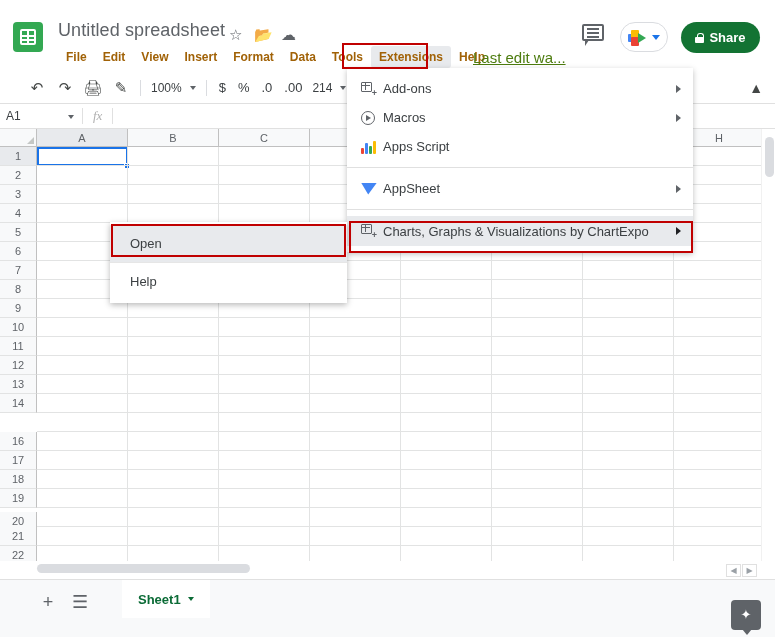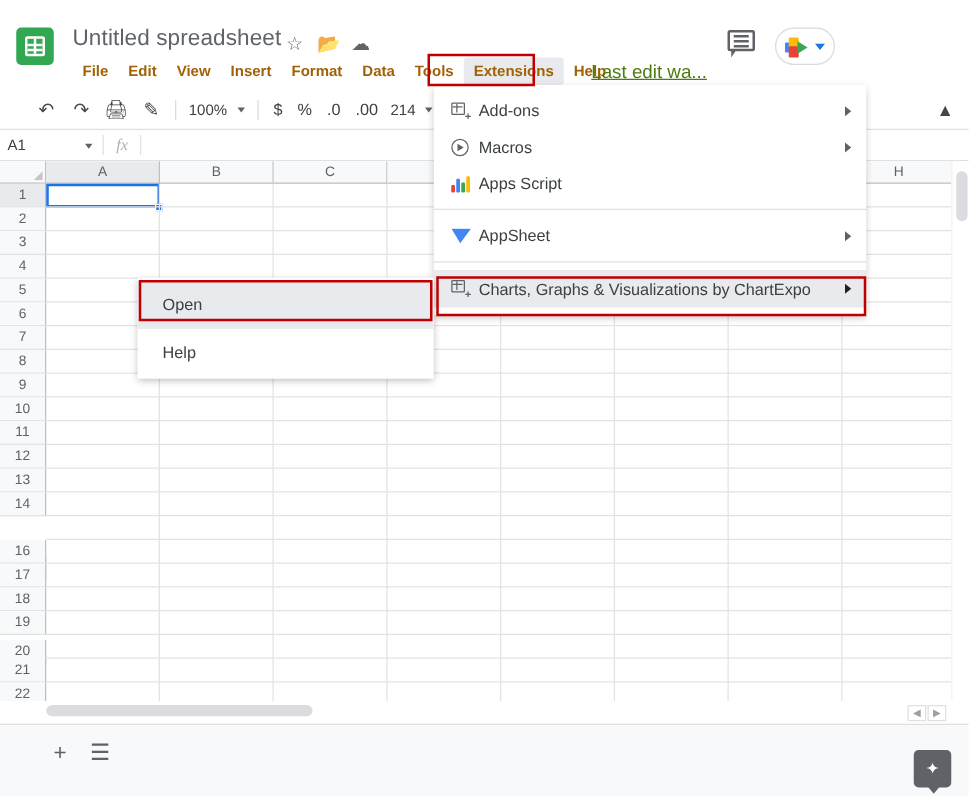--- a/index.html
+++ b/index.html
@@ -272,20 +272,24 @@
     <div class="meet-btn">
       <div class="meet-cam">
         <span class="sq1"></span>
           <span class="sq2"></span>
           <span class="sq3"></span>
           <span class="tri"></span>
       </div>
       <div class="meet-caret"></div>
     </div>
 
+    <div class="share-btn">
+      <span class="lock-ic"></span>
+      <span>Share</span>
+    </div>
   </div>
 
   <div class="toolbar">
     <div style="width:22px"></div>
     <div class="tb-ic">↶</div>
     <div class="tb-ic">↷</div>
     <div class="tb-ic">🖨</div>
     <div class="tb-ic">✎</div>
     <div class="tb-sep"></div>
     <div class="tb-zoom">
@@ -397,20 +401,24 @@
       <div>◀</div>
       <div>▶</div>
     </div>
   </div>
 
   <div class="bottombar">
     <div style="width:32px"></div>
     <div class="bb-icon">+</div>
     <div class="bb-icon">☰</div>
     <div style="width:26px"></div>
+    <div class="sheet-tab">
+      <span>Sheet1</span>
+      <span class="caret-sm"></span>
+    </div>
     <div class="explore-btn">
       <div class="star">✦</div>
     </div>
   </div>
 
   <div class="dropdown">
 
     <div class="mi">
       <span class="mi-ic">
         <span class="ic-addon">

